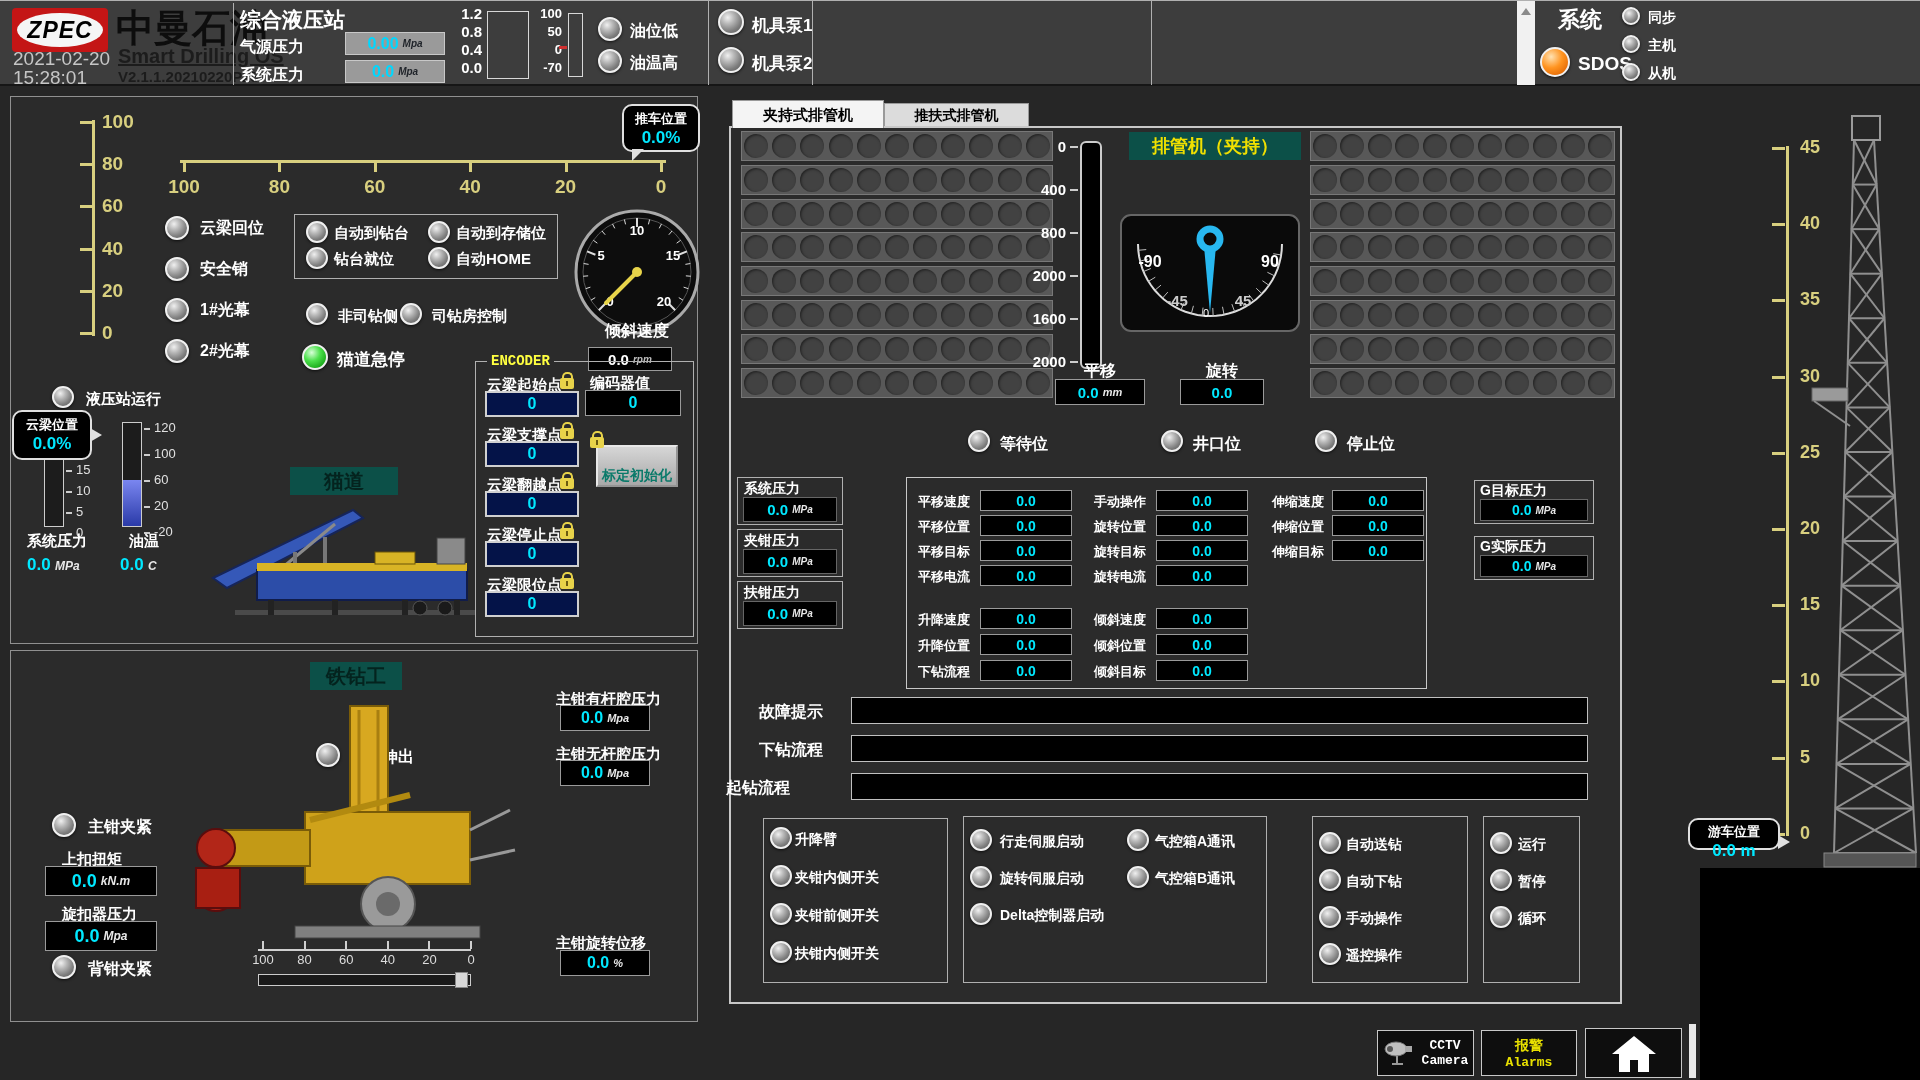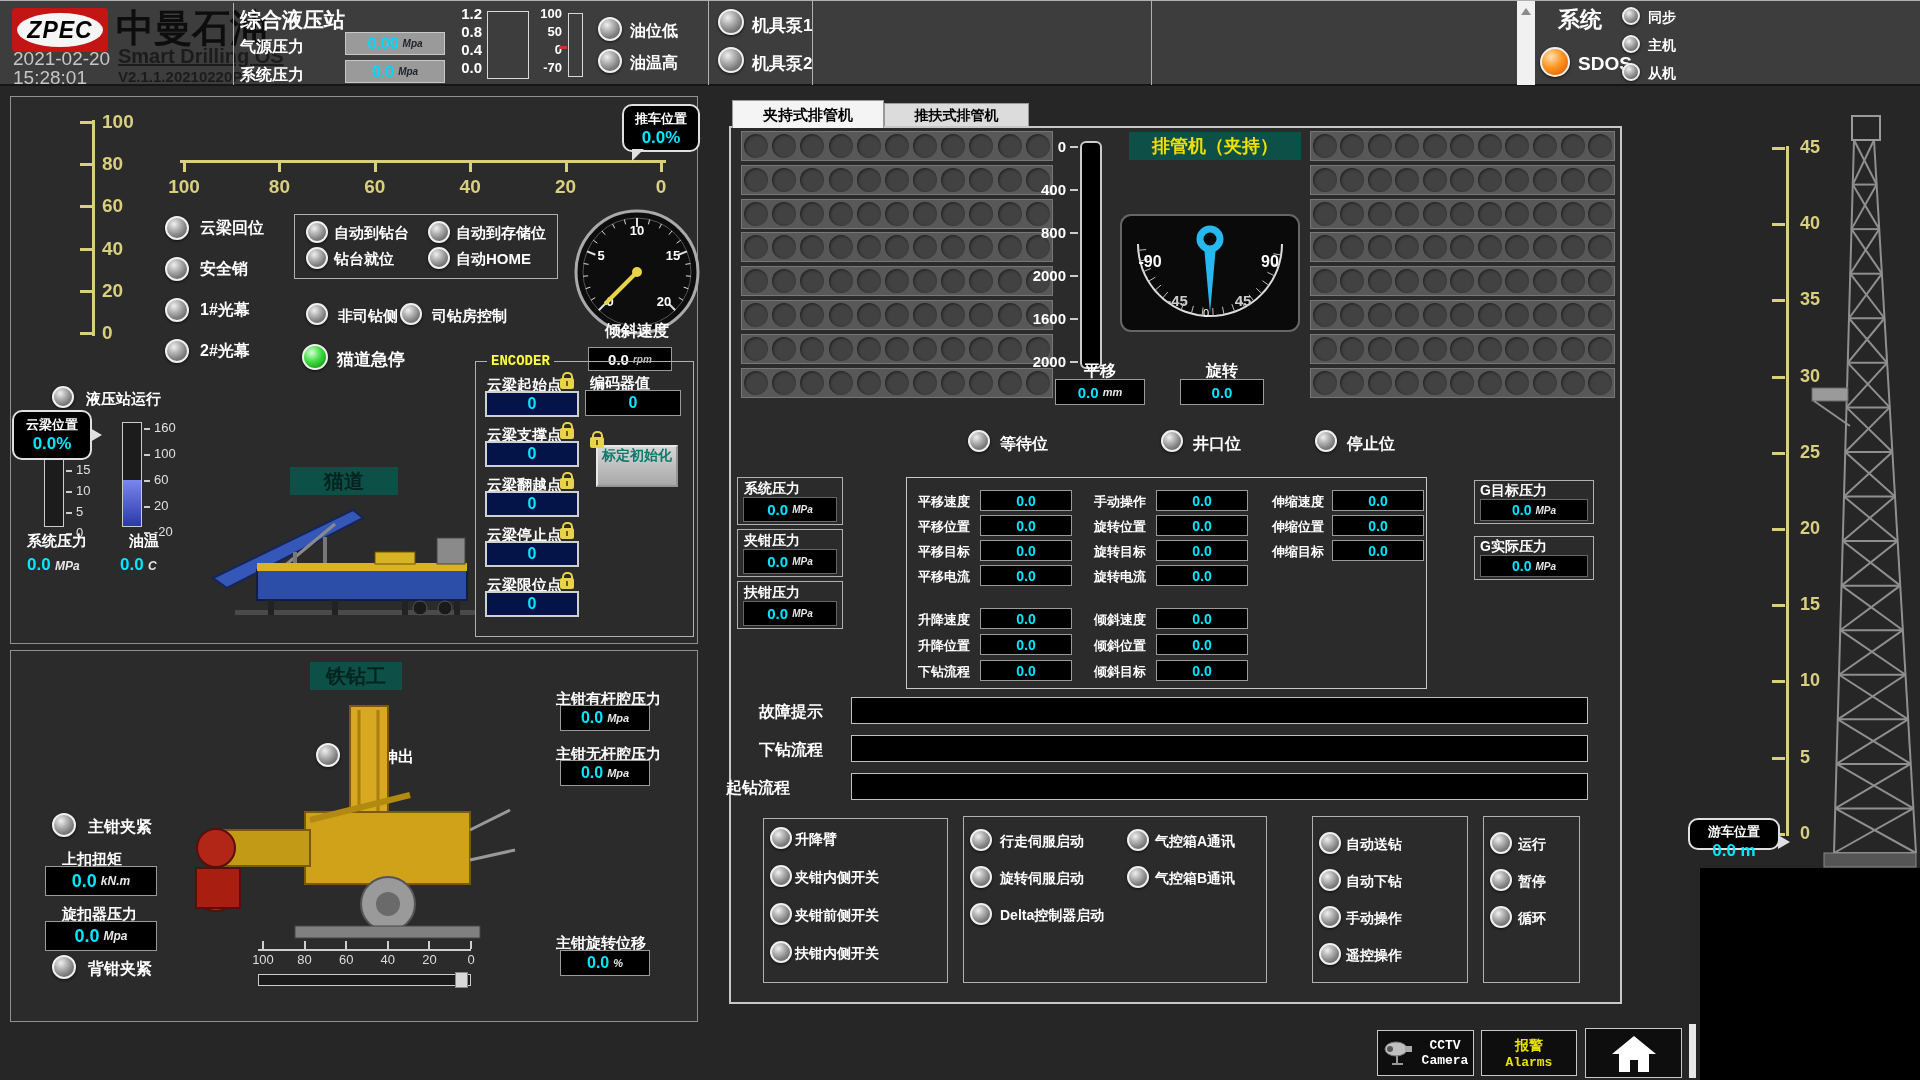--- a/index.html
+++ b/index.html
@@ -243,21 +243,21 @@
   <div class="abs" style="left:27px;top:555px;white-space:nowrap">
     <span class="cy" style="font-size:17px">0.0</span>
     <span class="unit" style="font-size:12px">MPa</span>
   </div>
 
   <div class="abs" style="left:122px;top:422px;width:20px;height:105px;border:1px solid #ccc;background:#1c1c1c;box-sizing:border-box">
     <div style="position:absolute;left:0;bottom:0;width:100%;height:46px;background:linear-gradient(#7a86f0,#2a3aa8)"></div>
   </div>
   <div id="cw-b2">
       <div style="position: absolute; left: 144px; top: 428px; width: 6px; height: 2px; background: rgb(204, 204, 204);"></div>
-      <div style="position: absolute; left: 154px; top: 420px; font-size: 13px; color: rgb(224, 224, 224);">160</div>
+      <div style="position: absolute; left: 154px; top: 420px; font-size: 13px; color: rgb(224, 224, 224);">120</div>
       <div style="position: absolute; left: 144px; top: 454px; width: 6px; height: 2px; background: rgb(204, 204, 204);"></div>
       <div style="position: absolute; left: 154px; top: 446px; font-size: 13px; color: rgb(224, 224, 224);">100</div>
       <div style="position: absolute; left: 144px; top: 480px; width: 6px; height: 2px; background: rgb(204, 204, 204);"></div>
       <div style="position: absolute; left: 154px; top: 472px; font-size: 13px; color: rgb(224, 224, 224);">60</div>
       <div style="position: absolute; left: 144px; top: 506px; width: 6px; height: 2px; background: rgb(204, 204, 204);"></div>
       <div style="position: absolute; left: 154px; top: 498px; font-size: 13px; color: rgb(224, 224, 224);">20</div>
       <div style="position: absolute; left: 144px; top: 532px; width: 6px; height: 2px; background: rgb(204, 204, 204);"></div>
       <div style="position: absolute; left: 154px; top: 524px; font-size: 13px; color: rgb(224, 224, 224);">-20</div>
     </div>
   <div class="abs lbl" style="left:129px;top:532px;font-size:15px">油温</div>
@@ -303,21 +303,21 @@
       <div class="navy" style="position: absolute; left: 485px; top: 541px; width: 94px; height: 26px; line-height: 22px; font-size: 16px;">0</div>
       <div class="lbl" style="position: absolute; left: 487px; top: 576px; font-size: 15px;">云梁限位点</div>
       <div class="lock" style="position: absolute; left: 560px; top: 578px;"></div>
       <div class="navy" style="position: absolute; left: 485px; top: 591px; width: 94px; height: 26px; line-height: 22px; font-size: 16px;">0</div>
     </div>
   <div class="abs lbl" style="left:590px;top:374px;font-size:15px">编码器值</div>
   <div class="abs dbox" style="left:585px;top:390px;width:96px;height:26px">
     <span class="cy" style="font-size:16px">0</span>
   </div>
   <div class="lock" style="left:590px;top:437px"></div>
-  <div class="abs" style="left:596px;top:445px;width:82px;height:42px;background:linear-gradient(#d6d6d6,#a8a8a8);border:2px outset #e8e8e8;display:flex;align-items:flex-start;justify-content:center;box-sizing:border-box;cursor:pointer">
+  <div class="abs" style="left:596px;top:445px;width:82px;height:42px;background:linear-gradient(#d6d6d6,#a8a8a8);border:2px outset #e8e8e8;display:flex;align-items:flex-end;justify-content:center;box-sizing:border-box;cursor:pointer">
     <span style="color:#0a7a6a;font-weight:bold;font-size:14px">标定初始化</span>
   </div>
 
   <div class="abs panel" style="left:10px;top:650px;width:688px;height:372px"></div>
   <div class="abs teal" style="left:310px;top:662px;width:92px;height:28px;font-size:20px;color:#04231e">铁钻工</div>
   <div class="abs led" style="left:316px;top:743px;width:24px;height:24px"></div>
   <div class="abs lbl" style="left:350px;top:747px;font-size:16px">钳臂伸出</div>
   <div id="rn-reads">
       <div class="lbl" style="position: absolute; left: 556px; top: 690px; font-size: 15px;">主钳有杆腔压力</div>
       <div class="dbox" style="position: absolute; left: 560px; top: 705px; width: 90px; height: 26px;">

